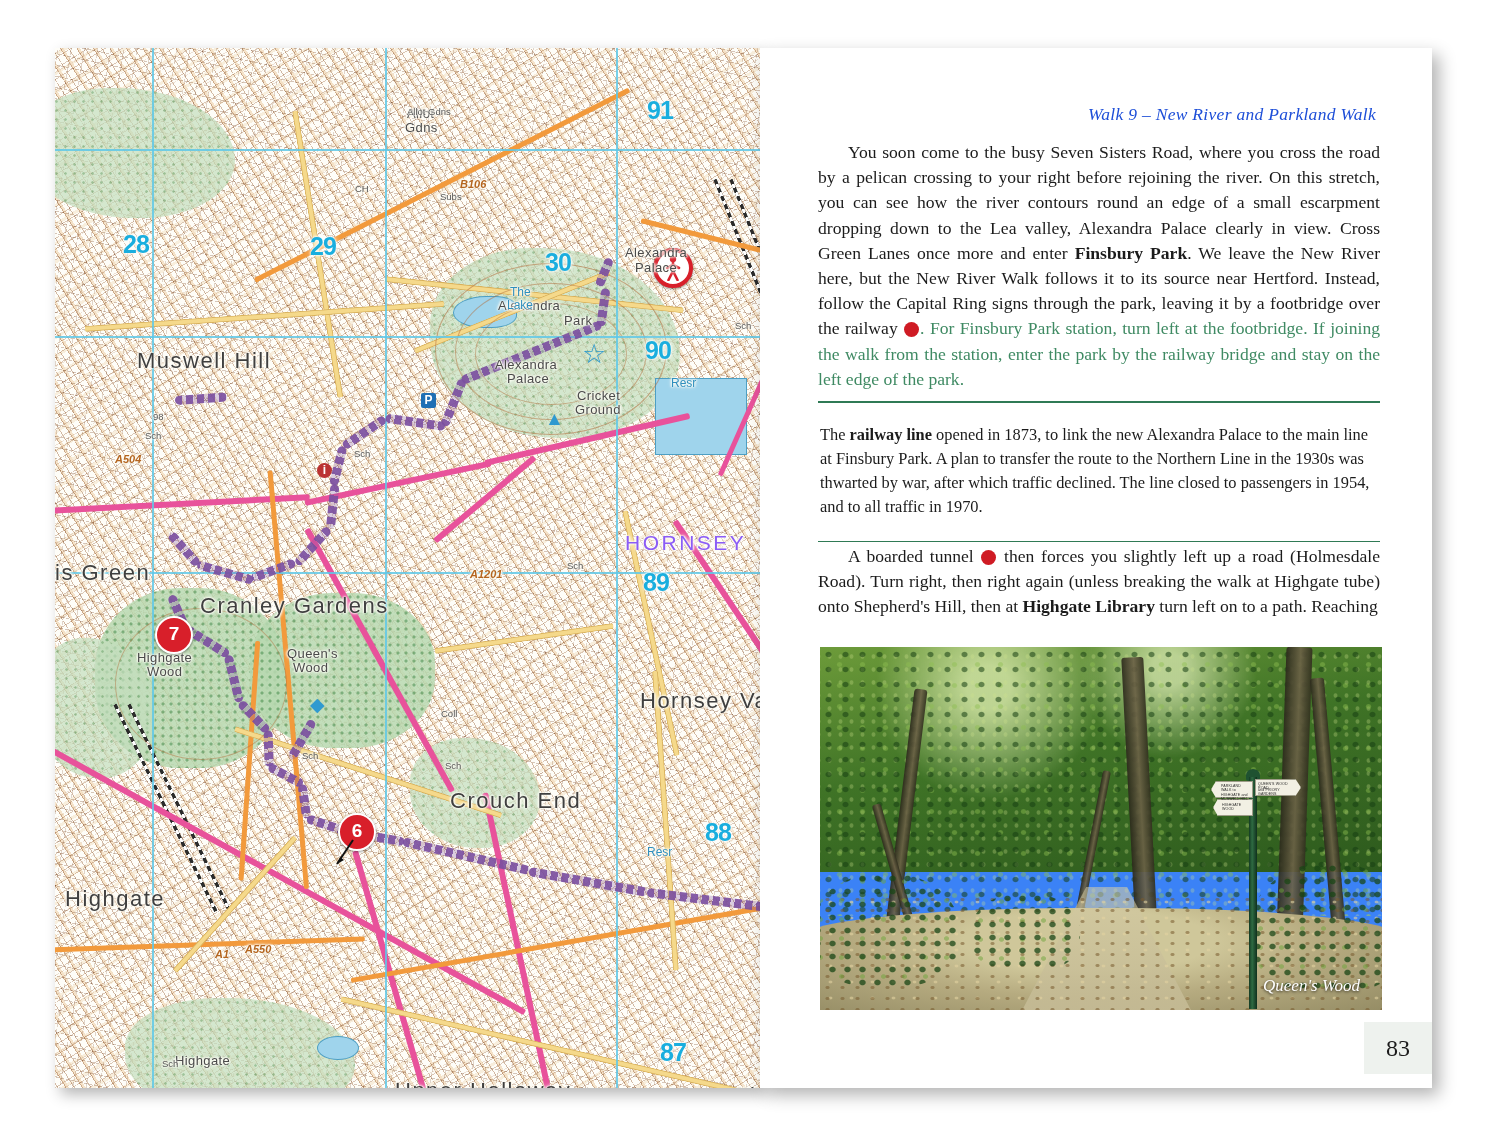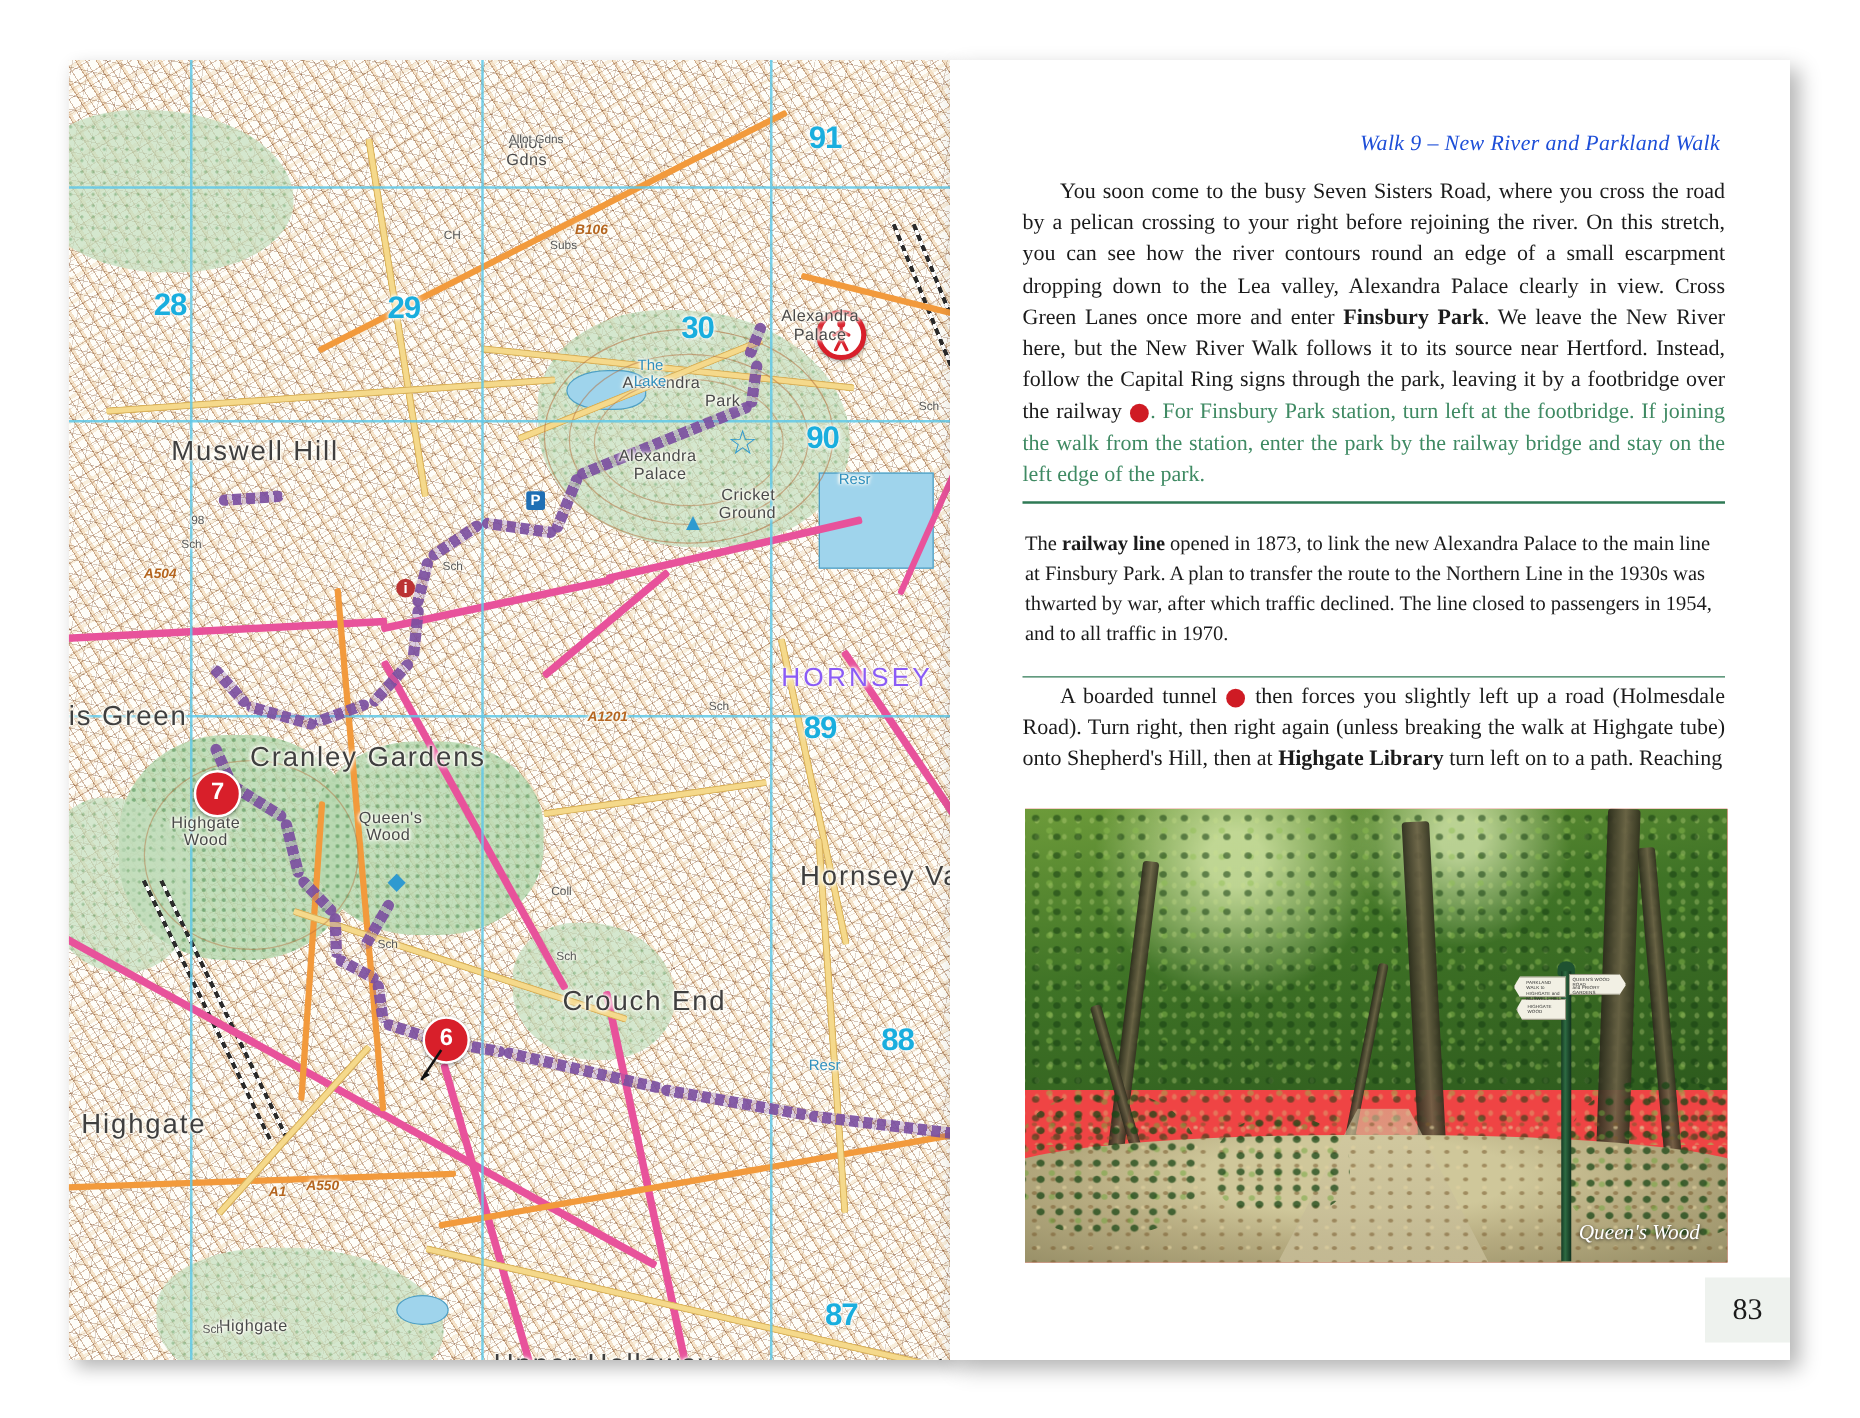--- a/index.html
+++ b/index.html
@@ -283,21 +283,21 @@
   }
 
   
   .photo {
     position: absolute;
     left: 60px;
     top: 599px;
     width: 562px;
     height: 363px;
     overflow: hidden;
-    background: #ef4444;
+    background: #3b82f6;
   }
   .photo .sky {
     position: absolute; left:0; top:0; width:100%; height:62%;
     background:
       radial-gradient(circle at 30% 18%, rgba(226,240,180,0.75) 0 5%, rgba(0,0,0,0) 26%),
       radial-gradient(circle at 62% 10%, rgba(240,250,200,0.65) 0 4%, rgba(0,0,0,0) 22%),
       linear-gradient(170deg, #6d9b3a 0%, #3f7326 45%, #2d5a1d 100%);
   }
   .photo .canopy {
     position: absolute; left:0; top:0; width:100%; height:74%;

